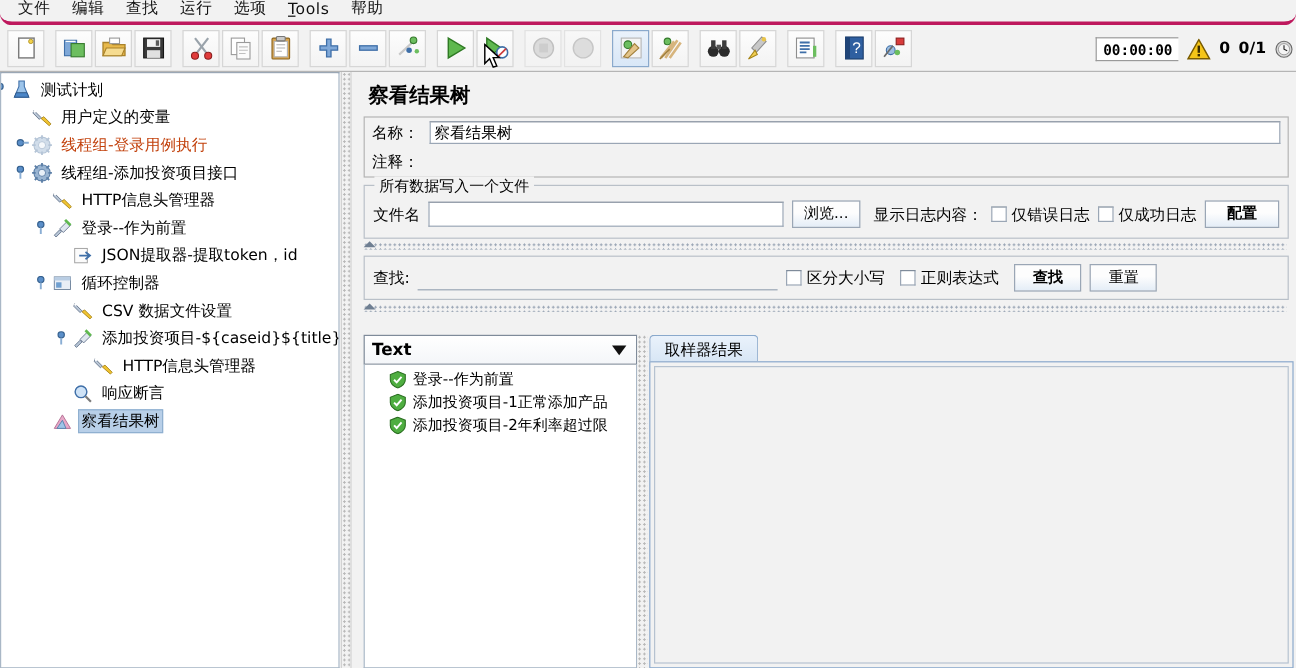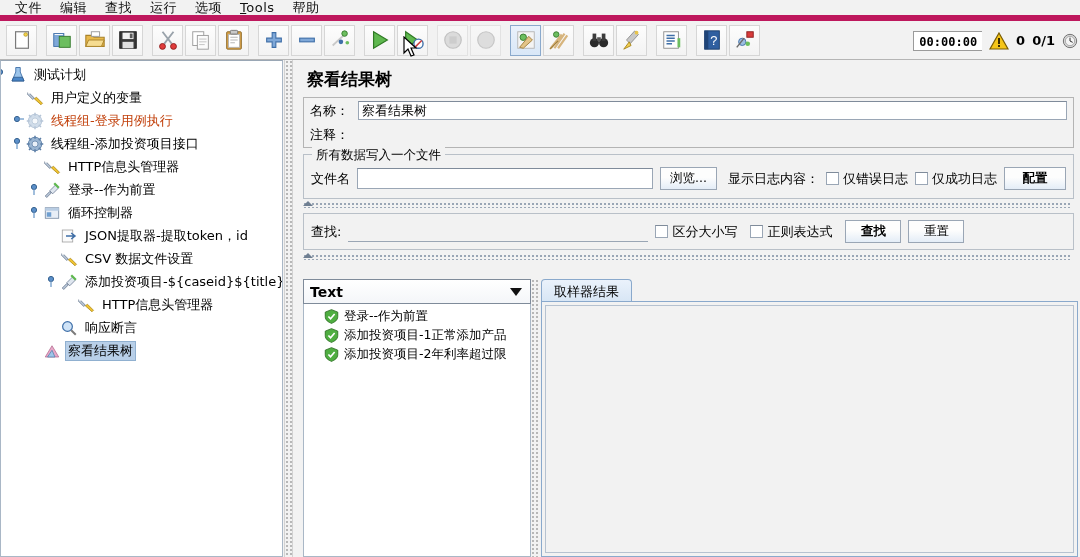--- a/index.html
+++ b/index.html
@@ -10,23 +10,24 @@
     background: #f0f0f0;
     font-family: "DejaVu Sans", "Liberation Sans", sans-serif;
     font-size: 12px;
     color: #000;
   }
   #app { position: relative; width: 1080px; height: 557px; background:#f2f2f2; }
 
   
   .menubar {
     height: 21px; background: #f2f2f2;
-    display: flex; align-items: center;
+    display: flex; align-items: flex-end;
     padding-left: 6px;
-    border-bottom: 6px solid #be185d;
+    border-bottom: 3px solid #be185d;
+    border-radius: 10px;
   }
   .menuitem {
     padding: 2px 9px; font-size: 13px; color: #111;
     cursor: default; white-space: nowrap; letter-spacing:.5px;
   }
   .menuitem .mnem { text-decoration: underline; }
 
   
   .toolbar {
     height: 39px; background: #f2f2f2;
@@ -468,38 +469,38 @@
                 <circle cx="4" cy="3" r="2.6" fill="#5b8fc9" stroke="#36618f"></circle>
                 <path d="M4 5.5 V11" stroke="#8aaed4" stroke-width="1.6"></path>
               </svg></span>
             <span class="tico"><svg width="18" height="18" viewBox="0 0 24 24">
                 <path d="M3 20 L9 14 L11 16 L5 22 z" fill="#b8c6d6" stroke="#63738c"></path>
                 <path d="M9 13 L17 5 L21 9 L13 17 z" fill="#dfe6ef" stroke="#63738c"></path>
                 <path d="M15 3 L21 9" stroke="#5fb84f" stroke-width="3"></path>
               </svg></span>
             <span class="tlabel">登录--作为前置</span>
           </div>
+          <div class="tnode" style="padding-left: 59px;">
+            <span class="tico"><svg width="18" height="18" viewBox="0 0 24 24">
+                <rect x="3" y="4" width="14" height="16" fill="#fbfbfb" stroke="#9a9a9a"></rect>
+                <path d="M8 12 h11 M15 8 l5 4 l-5 4" stroke="#3f6fa8" stroke-width="2" fill="none"></path>
+              </svg></span>
+            <span class="tlabel">JSON提取器-提取token，id</span>
+          </div>
           <div class="tnode" style="padding-left: 42px;">
             <span class="thandle" style="left: 29px;"><svg width="12" height="12" viewBox="0 0 12 12">
                 <circle cx="4" cy="3" r="2.6" fill="#5b8fc9" stroke="#36618f"></circle>
                 <path d="M4 5.5 V11" stroke="#8aaed4" stroke-width="1.6"></path>
               </svg></span>
             <span class="tico"><svg width="18" height="18" viewBox="0 0 24 24">
                 <rect x="3" y="5" width="18" height="14" fill="#e8eef6" stroke="#6b7f99"></rect>
                 <rect x="3" y="5" width="18" height="4" fill="#b9cde3"></rect>
                 <rect x="5" y="11" width="6" height="6" fill="#6f9fd0"></rect>
               </svg></span>
             <span class="tlabel">循环控制器</span>
-          </div>
-          <div class="tnode" style="padding-left: 59px;">
-            <span class="tico"><svg width="18" height="18" viewBox="0 0 24 24">
-                <rect x="3" y="4" width="14" height="16" fill="#fbfbfb" stroke="#9a9a9a"></rect>
-                <path d="M8 12 h11 M15 8 l5 4 l-5 4" stroke="#3f6fa8" stroke-width="2" fill="none"></path>
-              </svg></span>
-            <span class="tlabel">JSON提取器-提取token，id</span>
           </div>
           <div class="tnode" style="padding-left: 59px;">
             <span class="tico"><svg width="18" height="18" viewBox="0 0 24 24">
                 <path d="M3 4 L11 12 L9 14 L2 7 z" fill="#b9c6d6" stroke="#64748a"></path>
                 <path d="M11 13 L20 21 L22 19 L14 11 z" fill="#f0c330" stroke="#a8851a"></path>
                 <circle cx="4" cy="5" r="1.5" fill="#fff"></circle>
               </svg></span>
             <span class="tlabel">CSV 数据文件设置</span>
           </div>
           <div class="tnode" style="padding-left: 59px;">

